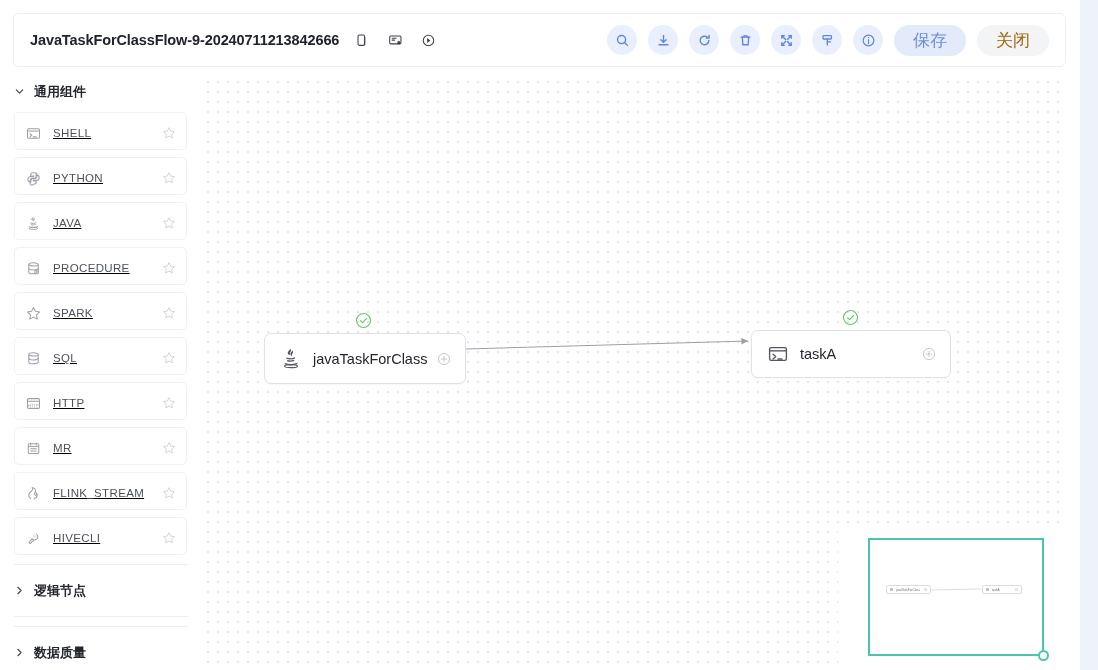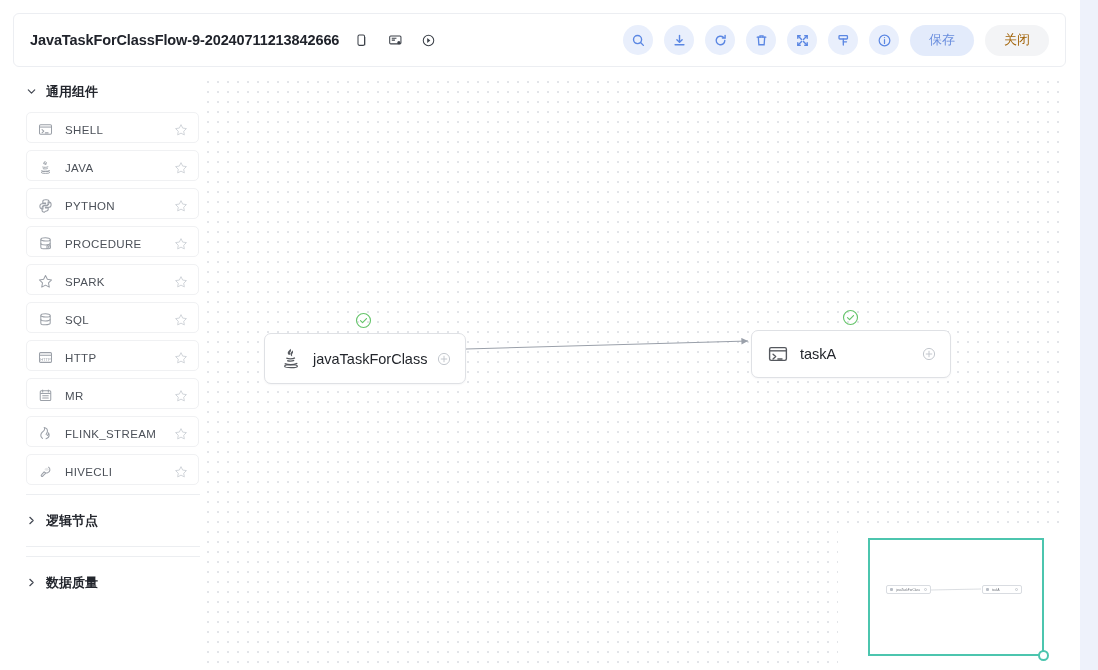--- a/index.html
+++ b/index.html
@@ -33,44 +33,45 @@
 
   .toolbar { margin-left:auto; display:flex; align-items:center; gap:11px; }
   .tbtn {
     width:30px; height:30px; border-radius:50%;
     background:#e9effc; display:flex; align-items:center; justify-content:center;
     cursor:pointer; border:none;
   }
   .tbtn svg { width:15px; height:15px; display:block; }
   .pill {
     height:31px; border-radius:16px; display:flex; align-items:center;
-    justify-content:center; padding:0 19px; font-size:13px; cursor:pointer;
+    justify-content:center; padding:0 19px; font-size:17px; cursor:pointer;
     border:none; white-space:nowrap;
   }
   .pill-primary { background:#e3ebfb; color:#6a8ede; }
   .pill-default { background:#f3f4f6; color:#a16207; }
 
   
   .sidebar {
-    position:absolute; left:12px; top:75px; width:202px; height:595px;
+    position:absolute; left:0; top:75px; width:202px; height:595px;
     background:#fff; overflow:hidden;
   }
   .group-head {
     display:flex; align-items:center; gap:9px;
     padding:0 0 0 14px; height:33px; cursor:pointer;
   }
   .group-head .chev { width:11px; height:11px; color:#434852; flex:none; }
   .group-head .chev svg { display:block; width:11px; height:11px; }
   .group-title { font-size:13px; color:#23262d; font-weight:bold; }
 
   .comp-list { padding:4px 15px 0 14px; }
   .comp-item {
-    height:31px; margin-bottom:7px; border:1px solid #f0f1f3; border-radius:5px;
+    height:38px; margin-bottom:7px; border:1px solid #f0f1f3; border-radius:5px;
     background:#fff; display:flex; align-items:center; padding:4px 10px 0 11px;
     cursor:pointer;
+    text-decoration:underline;
   }
   .comp-icon { width:15px; height:15px; flex:none; color:#9ba0a8; }
   .comp-icon svg { display:block; width:15px; height:15px; }
   .comp-label {
     margin-left:12px; font-size:11.5px; color:#4c5159; letter-spacing:0.35px;
     flex:1; white-space:nowrap;
   }
   .star { width:14px; height:14px; flex:none; color:#cfd3d9; cursor:pointer; }
   .star svg { display:block; width:14px; height:14px; }
 
@@ -241,45 +242,45 @@
         <span class="comp-label">SHELL</span>
         <span class="star">
           <svg viewBox="0 0 16 16" fill="none" stroke="currentColor" stroke-width="1.1" stroke-linejoin="round">
             <path d="M8 1.9l1.9 3.9 4.3.6-3.1 3 .7 4.2L8 11.6 4.2 13.6l.7-4.2-3.1-3 4.3-.6z"></path>
           </svg>
         </span>
       </div>
 
       <div class="comp-item">
         <span class="comp-icon">
+          <svg viewBox="0 0 16 16" fill="none" stroke="currentColor" stroke-width="1.1">
+            <path d="M8 1.9c-2.2 0-2.9.8-2.9 2v1.5h3v.7H4.3c-1.3 0-2.3.8-2.3 2.8s.9 2.7 2.2 2.7h1.1V9.9c0-1.3 1-2.2 2.3-2.2h2.2c1.1 0 1.9-.9 1.9-2V3.9c0-1.1-1-2-2.6-2z"></path>
+            <path d="M8 14.1c2.2 0 2.9-.8 2.9-2v-1.5h-3v-.7h3.8c1.3 0 2.3-.8 2.3-2.8s-.9-2.7-2.2-2.7h-1.1v1.7c0 1.3-1 2.2-2.3 2.2H6.2c-1.1 0-1.9.9-1.9 2v2.8c0 1.1 1 2 2.6 2z"></path>
+          </svg>
+        </span>
+        <span class="comp-label">PYTHON</span>
+        <span class="star">
+          <svg viewBox="0 0 16 16" fill="none" stroke="currentColor" stroke-width="1.1" stroke-linejoin="round">
+            <path d="M8 1.9l1.9 3.9 4.3.6-3.1 3 .7 4.2L8 11.6 4.2 13.6l.7-4.2-3.1-3 4.3-.6z"></path>
+          </svg>
+        </span>
+      </div>
+
+      <div class="comp-item">
+        <span class="comp-icon">
           <svg viewBox="0 0 16 16" fill="none" stroke="currentColor" stroke-width="1">
             <path d="M6.6 4.6c-1.4-1.3.3-2.2.9-3.1.4.9-.6 1.4-.9 2 .2.5.6.8 0 1.1z"></path>
             <path d="M8.3 5.1c-1-1 .3-1.7.7-2.4.3.7-.5 1.1-.7 1.6z"></path>
             <path d="M4.6 7.4c2 .6 4.5.5 6.3-.2"></path>
             <path d="M5.2 9.2c1.7.5 3.7.4 5.1-.2"></path>
             <path d="M3.4 11.4c2.8 1 6.6.9 9.2-.3"></path>
             <ellipse cx="8" cy="13.2" rx="4.6" ry="1.1"></ellipse>
           </svg>
         </span>
         <span class="comp-label">JAVA</span>
-        <span class="star">
-          <svg viewBox="0 0 16 16" fill="none" stroke="currentColor" stroke-width="1.1" stroke-linejoin="round">
-            <path d="M8 1.9l1.9 3.9 4.3.6-3.1 3 .7 4.2L8 11.6 4.2 13.6l.7-4.2-3.1-3 4.3-.6z"></path>
-          </svg>
-        </span>
-      </div>
-
-      <div class="comp-item">
-        <span class="comp-icon">
-          <svg viewBox="0 0 16 16" fill="none" stroke="currentColor" stroke-width="1.1">
-            <path d="M8 1.9c-2.2 0-2.9.8-2.9 2v1.5h3v.7H4.3c-1.3 0-2.3.8-2.3 2.8s.9 2.7 2.2 2.7h1.1V9.9c0-1.3 1-2.2 2.3-2.2h2.2c1.1 0 1.9-.9 1.9-2V3.9c0-1.1-1-2-2.6-2z"></path>
-            <path d="M8 14.1c2.2 0 2.9-.8 2.9-2v-1.5h-3v-.7h3.8c1.3 0 2.3-.8 2.3-2.8s-.9-2.7-2.2-2.7h-1.1v1.7c0 1.3-1 2.2-2.3 2.2H6.2c-1.1 0-1.9.9-1.9 2v2.8c0 1.1 1 2 2.6 2z"></path>
-          </svg>
-        </span>
-        <span class="comp-label">PYTHON</span>
         <span class="star">
           <svg viewBox="0 0 16 16" fill="none" stroke="currentColor" stroke-width="1.1" stroke-linejoin="round">
             <path d="M8 1.9l1.9 3.9 4.3.6-3.1 3 .7 4.2L8 11.6 4.2 13.6l.7-4.2-3.1-3 4.3-.6z"></path>
           </svg>
         </span>
       </div>
 
       <div class="comp-item">
         <span class="comp-icon">
           <svg viewBox="0 0 16 16" fill="none" stroke="currentColor" stroke-width="1.1">

